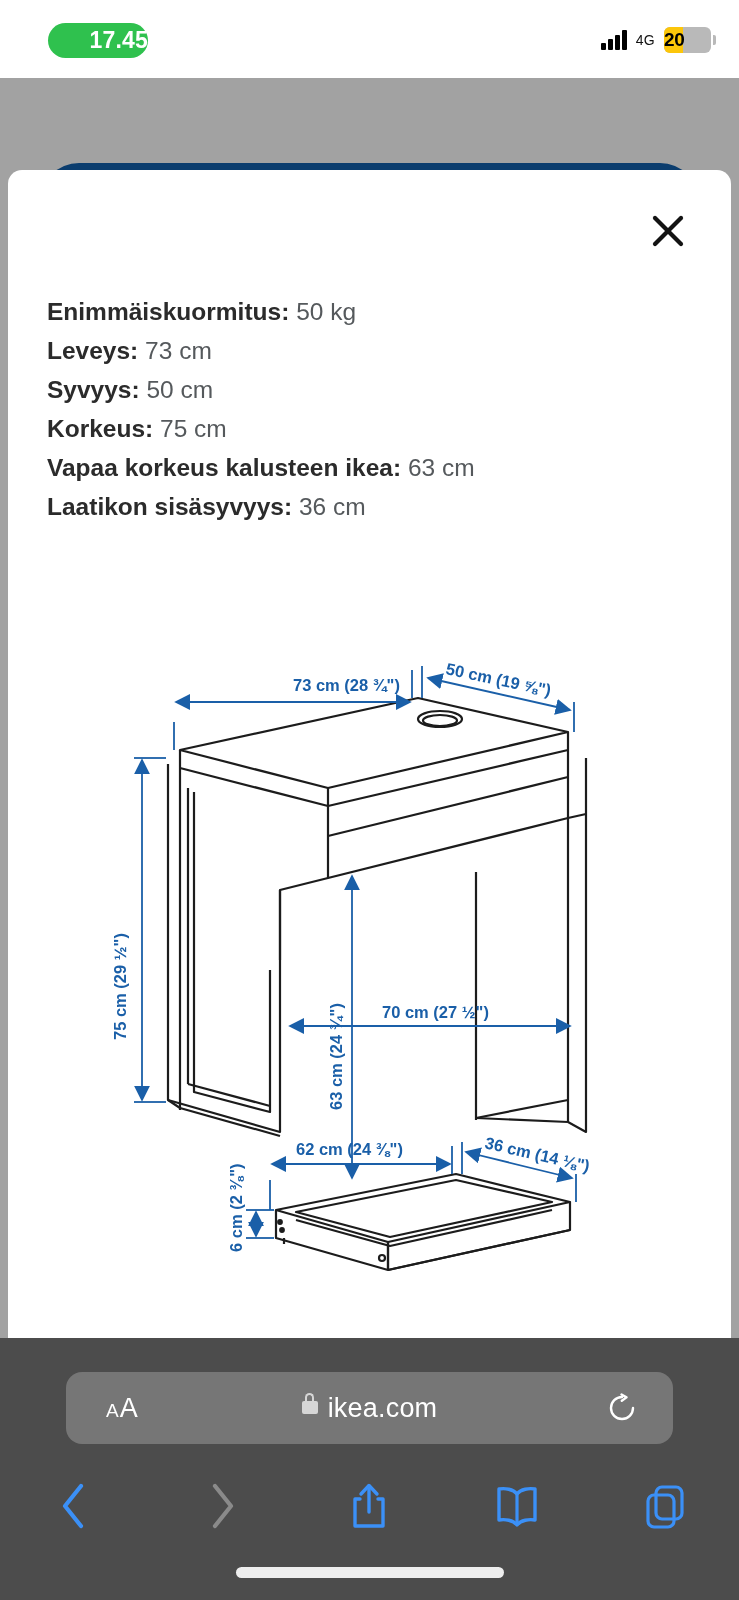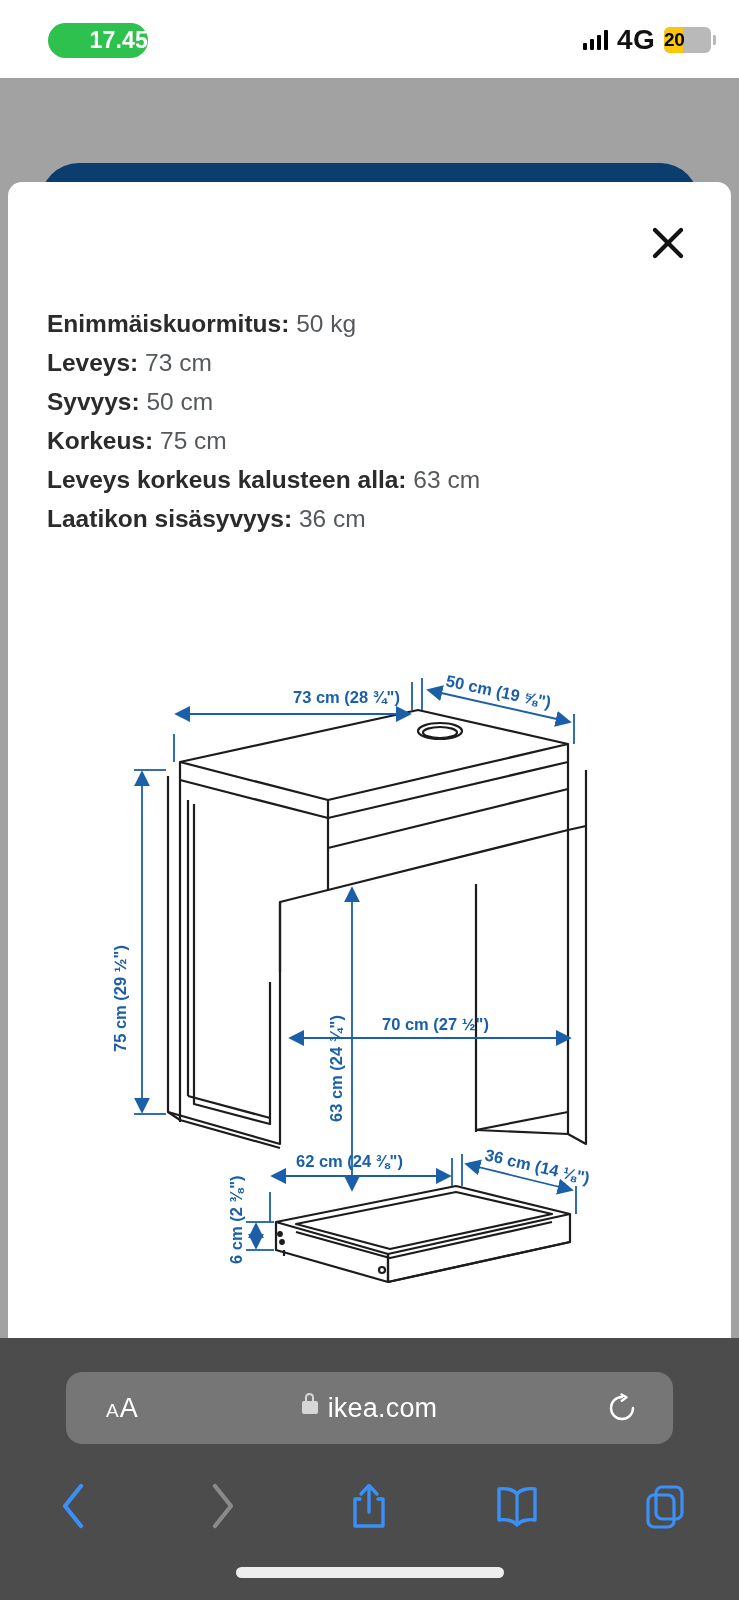--- a/index.html
+++ b/index.html
@@ -27,21 +27,21 @@
   .status-right {
     position: absolute; right: 28px; top: 22px;
     display: flex; align-items: center; gap: 9px; height: 36px;
   }
   .bars { display: flex; align-items: flex-end; gap: 2.5px; height: 20px; }
   .bars i { display: block; width: 4.5px; background: #000; border-radius: 1px; }
   .bars i:nth-child(1) { height: 7px; }
   .bars i:nth-child(2) { height: 11px; }
   .bars i:nth-child(3) { height: 15px; }
   .bars i:nth-child(4) { height: 20px; }
-  .net-label { font-size: 28px; color: #111; font-weight: 700; letter-spacing: .3px; }
+  .net-label { font-size: 14px; color: #111; font-weight: 400; letter-spacing: .3px; }
   .battery {
     position: relative; width: 47px; height: 26px;
     background: #b9b9b9; border-radius: 6px;
     display: flex; align-items: center; 
   }
   .battery .fill {
     position: absolute; left: 0; top: 0; bottom: 0; width: 40%;
     background: #fcc60a; border-radius: 6px 0 0 6px;
   }
   .battery .lvl {
@@ -63,21 +63,21 @@
     background: #0b3d6e; border-radius: 40px;
     display: flex; align-items: center; justify-content: center;
     color: #c7ccd2; font-size: 27px; font-weight: 700; letter-spacing: .2px;
     z-index: 5;
   }
 
   
   .sheet {
     position: absolute; left: 8px; top: 170px; width: 723px; height: 1168px;
     background: #ffffff; border-radius: 14px 14px 0 0;
-    z-index: 10; overflow: hidden; margin-top: 12px;
+    z-index: 10; overflow: hidden;
   }
   .close-btn {
     position: absolute; right: 42px; top: 40px;
     width: 42px; height: 42px; display: flex; align-items: center; justify-content: center;
   }
   .close-btn svg { display: block; }
 
   
   .specs { position: absolute; left: 39px; top: 122px; width: 640px; }
   .spec-row {
@@ -186,21 +186,21 @@
       </div>
       <div class="spec-row">
         <b>Syvyys:</b>
         <span>50 cm</span>
       </div>
       <div class="spec-row">
         <b>Korkeus:</b>
         <span>75 cm</span>
       </div>
       <div class="spec-row">
-        <b>Leveys korkeus kalusteen alla:</b>
+        <b>Vapaa korkeus kalusteen ikea:</b>
         <span>63 cm</span>
       </div>
       <div class="spec-row">
         <b>Laatikon sisäsyvyys:</b>
         <span>36 cm</span>
       </div>
     </div>
 
     <div class="drawing">
       <svg viewBox="0 0 723 690" xmlns="http://www.w3.org/2000/svg">

